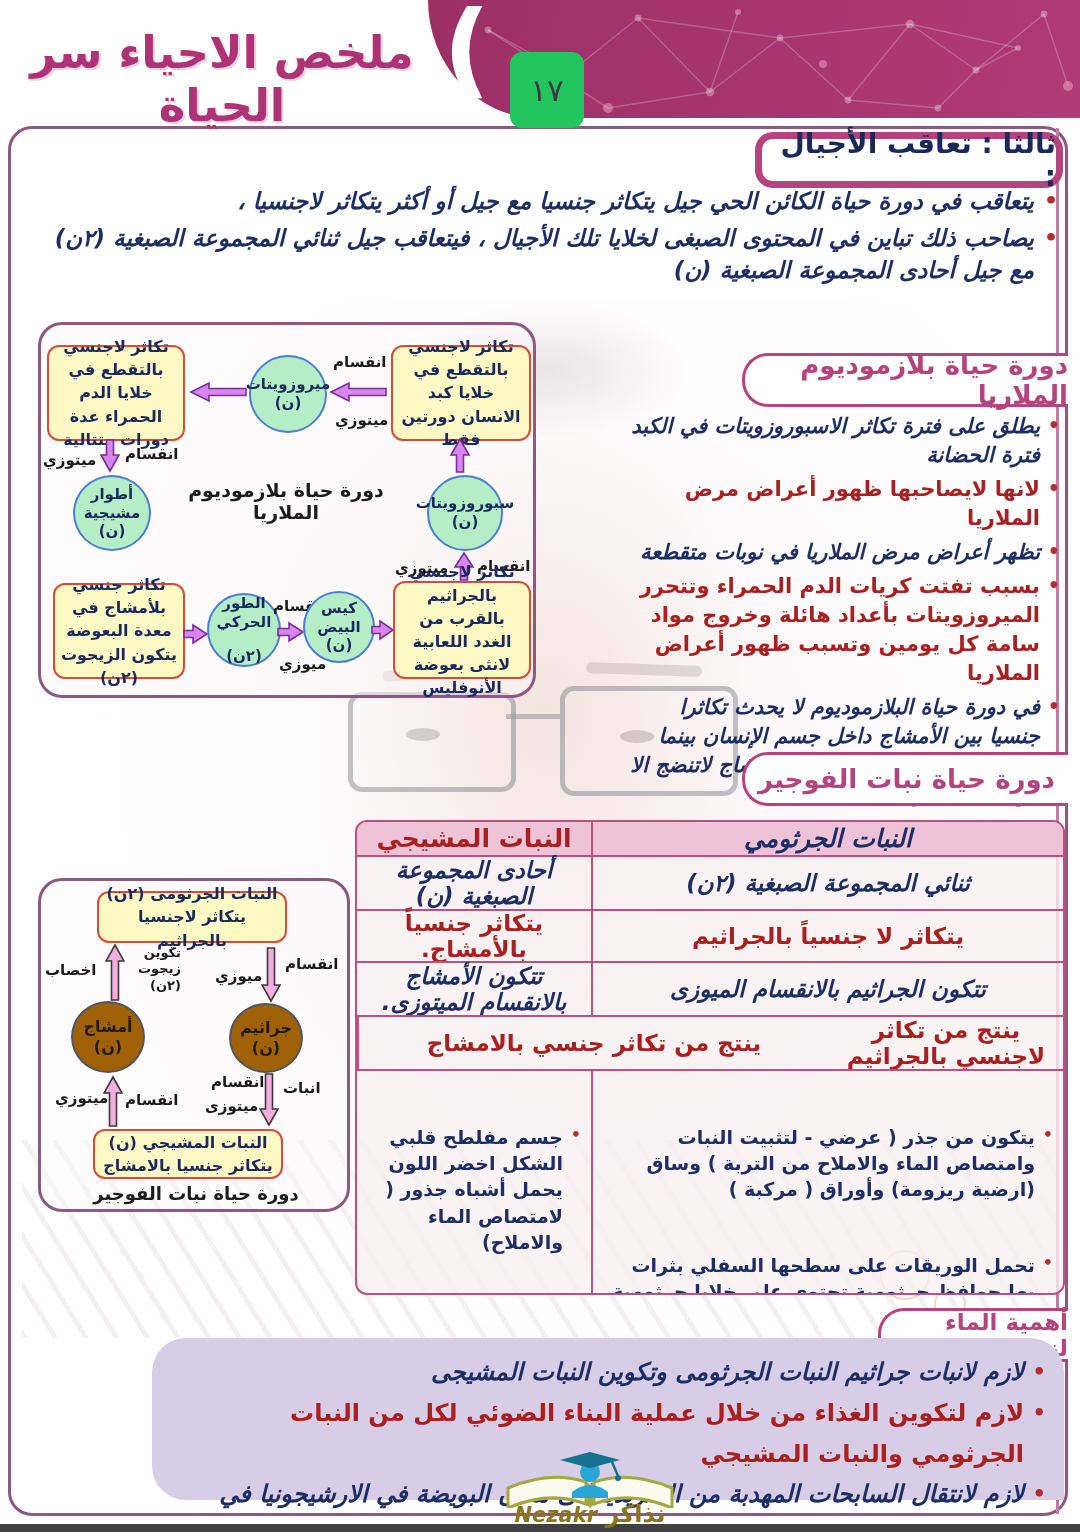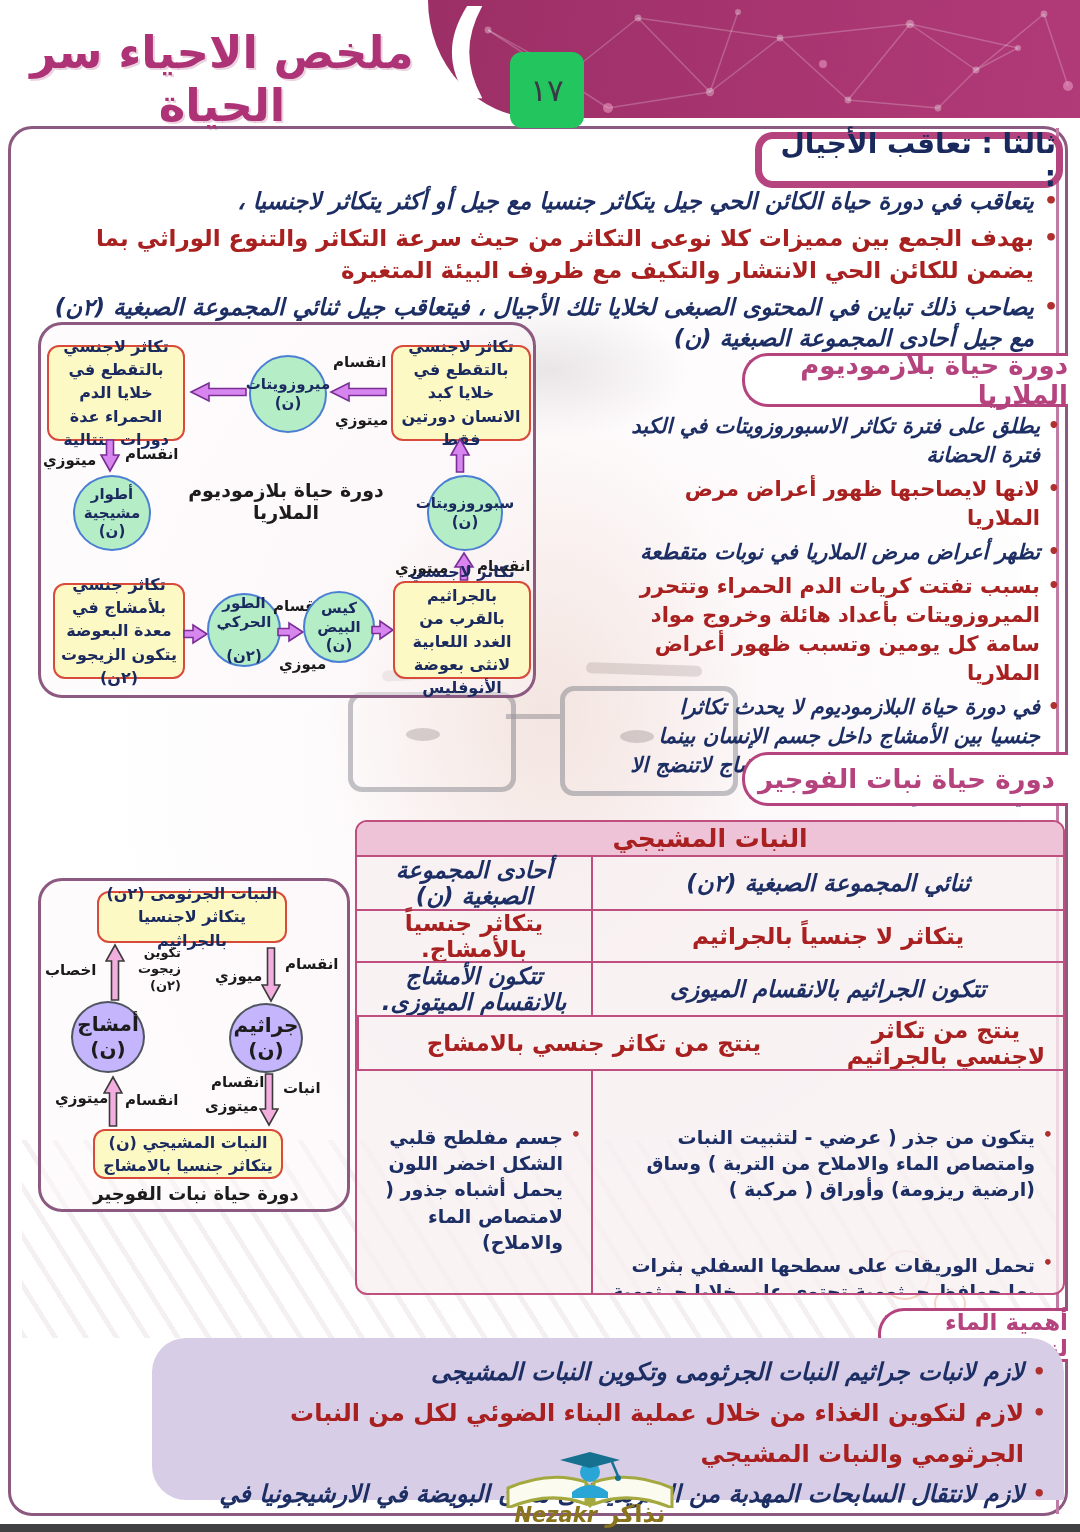--- a/index.html
+++ b/index.html
@@ -65,22 +65,22 @@
   .diagram{position:absolute;border:3px solid #8c5a80;border-radius:24px;box-sizing:border-box;
     background:rgba(252,246,248,.45);z-index:2;}
   #malaria-diagram{left:38px;top:322px;width:498px;height:376px;}
   #fern-diagram{left:38px;top:878px;width:312px;height:334px;}
   .ybox{position:absolute;background:#fdf9c4;border:2.5px solid #d84b3a;border-radius:12px;
     color:#1a2a5e;font-weight:bold;font-size:16px;text-align:center;display:flex;flex-direction:column;
     align-items:center;justify-content:center;padding:3px;line-height:1.45;direction:rtl;box-sizing:border-box;}
   .gcircle{position:absolute;background:#b5eec6;border:2px solid #4a7fd4;border-radius:50%;
     color:#1a2a5e;font-weight:bold;font-size:15px;text-align:center;display:flex;flex-direction:column;
     align-items:center;justify-content:center;line-height:1.25;direction:rtl;box-sizing:border-box;}
-  .fcircle{position:absolute;background:#c4b5fd;border:2.5px solid #4f555f;border-radius:50%;
-    color:#1c1c1c;font-weight:bold;font-size:20px;text-align:center;display:flex;flex-direction:column;
+  .fcircle{position:absolute;background:#a16207;border:2.5px solid #4f555f;border-radius:50%;
+    color:#1c1c1c;font-weight:bold;font-size:16px;text-align:center;display:flex;flex-direction:column;
     align-items:center;justify-content:center;line-height:1.25;direction:rtl;box-sizing:border-box;}
   .dlabel{position:absolute;font-size:15px;font-weight:bold;color:#1a1a1a;direction:rtl;white-space:nowrap;}
   .dtitle{position:absolute;font-size:19px;font-weight:bold;color:#1c1c1c;direction:rtl;text-align:center;}
   .arr{position:absolute;line-height:0;}
   
   .ctable{position:absolute;left:355px;top:820px;width:710px;height:475px;border:2.5px solid #bf4f7e;
     border-radius:12px;overflow:hidden;box-sizing:border-box;z-index:2;display:flex;flex-direction:column;
     background:rgba(247,240,241,.78);}
   .trow{display:flex;direction:rtl;border-top:2.5px solid #bf4f7e;}
   .trow:first-child{border-top:none;}
@@ -176,21 +176,20 @@
   </div>
   <div class="page-tab">١٧</div>
 
   <div class="frame"></div>
   <div class="inner-line"></div>
 
   <div class="heading-main">ثالثا : تعاقب الأجيال :</div>
 
   <div class="mbullets">
     <div class="mbullet"><span class="tone-navy">يتعاقب في دورة حياة الكائن الحي جيل يتكاثر جنسيا مع جيل أو أكثر يتكاثر لاجنسيا ،</span></div>
-    <div class="mbullet"><span class="tone-red">بهدف الجمع بين مميزات كلا نوعى التكاثر من حيث سرعة التكاثر والتنوع الوراثي بما يضمن للكائن الحي الانتشار والتكيف مع ظروف البيئة المتغيرة</span></div>
     <div class="mbullet"><span class="tone-navy">يصاحب ذلك تباين في المحتوى الصبغى لخلايا تلك الأجيال ، فيتعاقب جيل ثنائي المجموعة الصبغية (٢ن) مع جيل أحادى المجموعة الصبغية (ن)</span></div>
   </div>
 
   <div class="diagram" id="malaria-diagram">
     <div class="ybox" style="left:6px;top:20px;width:138px;height:96px;">تكاثر لاجنسي بالتقطع في خلايا الدم الحمراء عدة دورات متتالية</div>
     <div class="arr" style="left:148px;top:56px;">
       <svg width="58" height="22">
           <polygon points="57,7.5 20,7.5 20,2 2,11 20,20 20,14.5 57,14.5" fill="#d886ef" stroke="#7b2d96" stroke-width="1.6"></polygon>
         </svg></div>
     <div class="gcircle" style="left:208px;top:30px;width:78px;height:78px;">
@@ -264,20 +263,21 @@
     <div class="rbullet"><span class="tone-navy">يطلق على فترة تكاثر الاسبوروزويتات في الكبد فترة الحضانة</span></div>
     <div class="rbullet"><span class="tone-red">لانها لايصاحبها ظهور أعراض مرض الملاريا</span></div>
     <div class="rbullet"><span class="tone-navy">تظهر أعراض مرض الملاريا في نوبات متقطعة</span></div>
     <div class="rbullet"><span class="tone-red">بسبب تفتت كريات الدم الحمراء وتتحرر الميروزويتات بأعداد هائلة وخروج مواد سامة كل يومين وتسبب ظهور أعراض الملاريا</span></div>
     <div class="rbullet"><span class="tone-navy">في دورة حياة البلازموديوم لا يحدث تكاثرا جنسيا بين الأمشاج داخل جسم الإنسان بينما يحدث في معدة البعوضة لان الامشاج لاتنضج الا في معدة البعوضة</span></div>
   </div>
   <div class="sideheading" style="top:752px;width:326px;height:54px;font-size:26px;">دورة حياة نبات الفوجير</div>
 
   <div class="ctable">
     <div class="trow thead">
+      <div class="tcell sp tone-navy">النبات الجرثومي</div>
       <div class="tcell gm tone-red">النبات المشيجي</div>
     </div>
     <div class="trow h52">
       <div class="tcell sp tone-navy">ثنائي المجموعة الصبغية (٢ن)</div>
       <div class="tcell gm tone-navy">أحادى المجموعة الصبغية (ن)</div>
     </div>
     <div class="trow h50">
       <div class="tcell sp tone-red">يتكاثر لا جنسياً بالجراثيم</div>
       <div class="tcell gm tone-red">يتكاثر جنسياً بالأمشاج.</div>
     </div>

